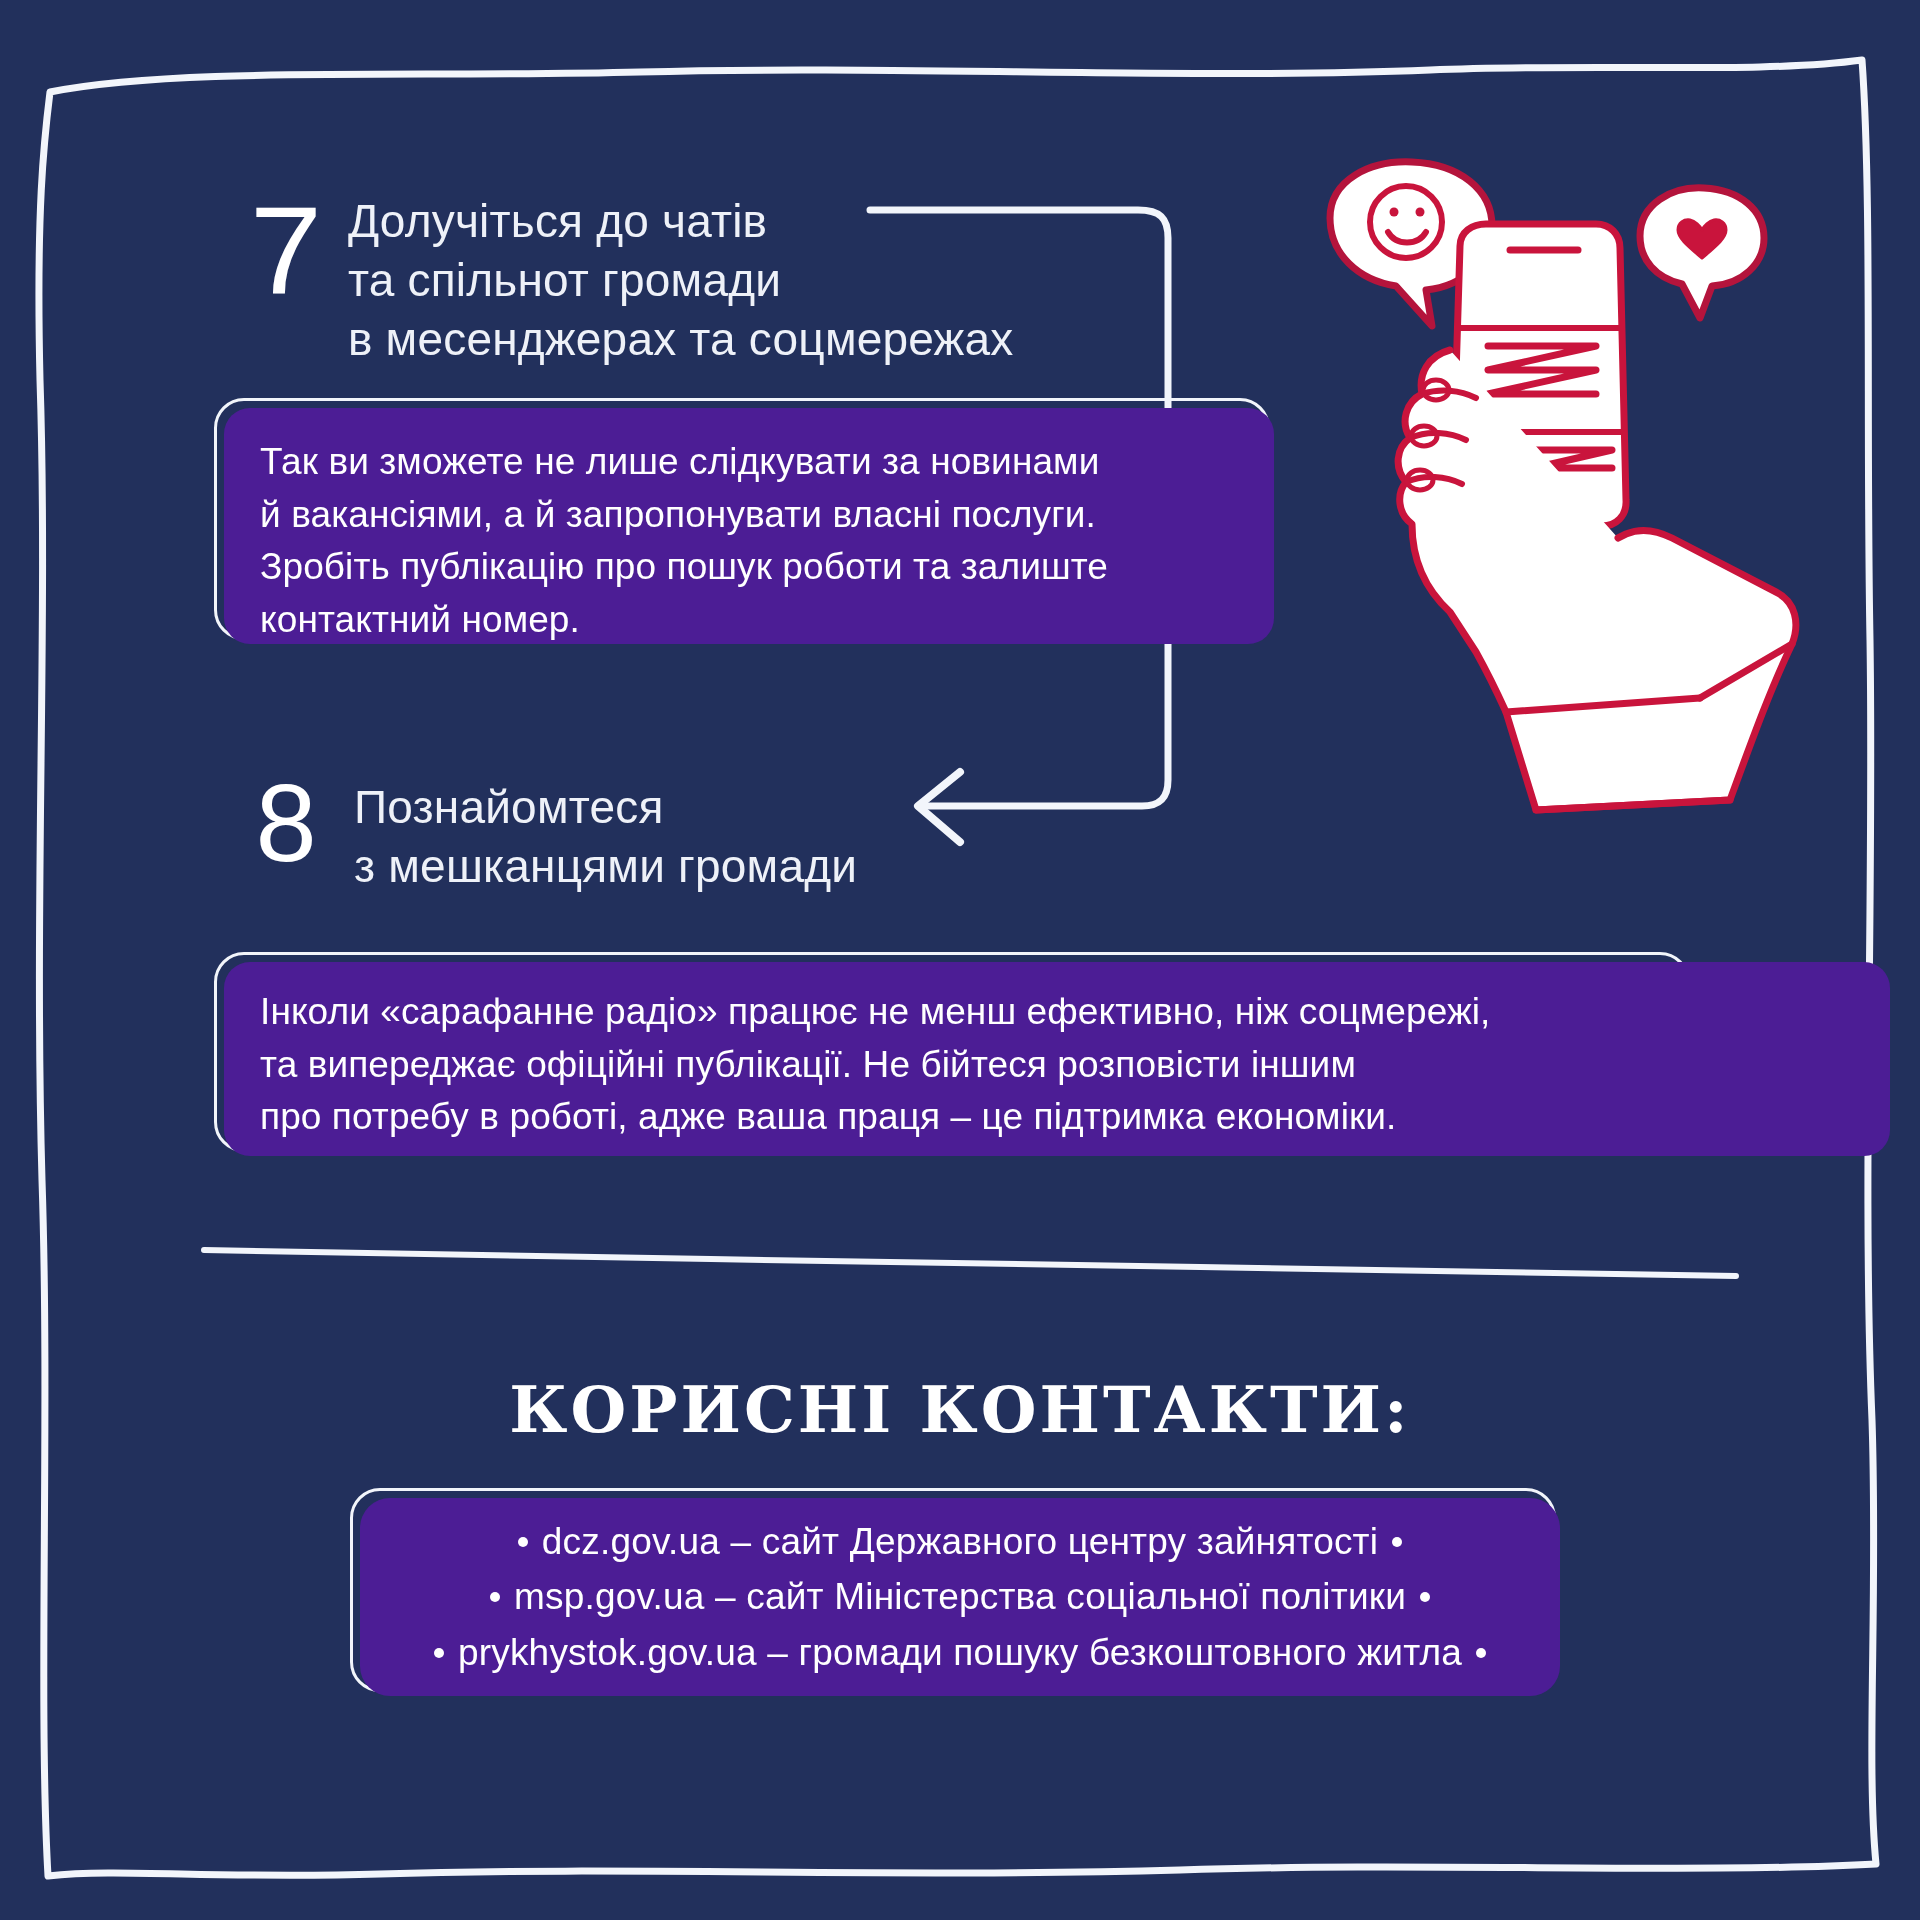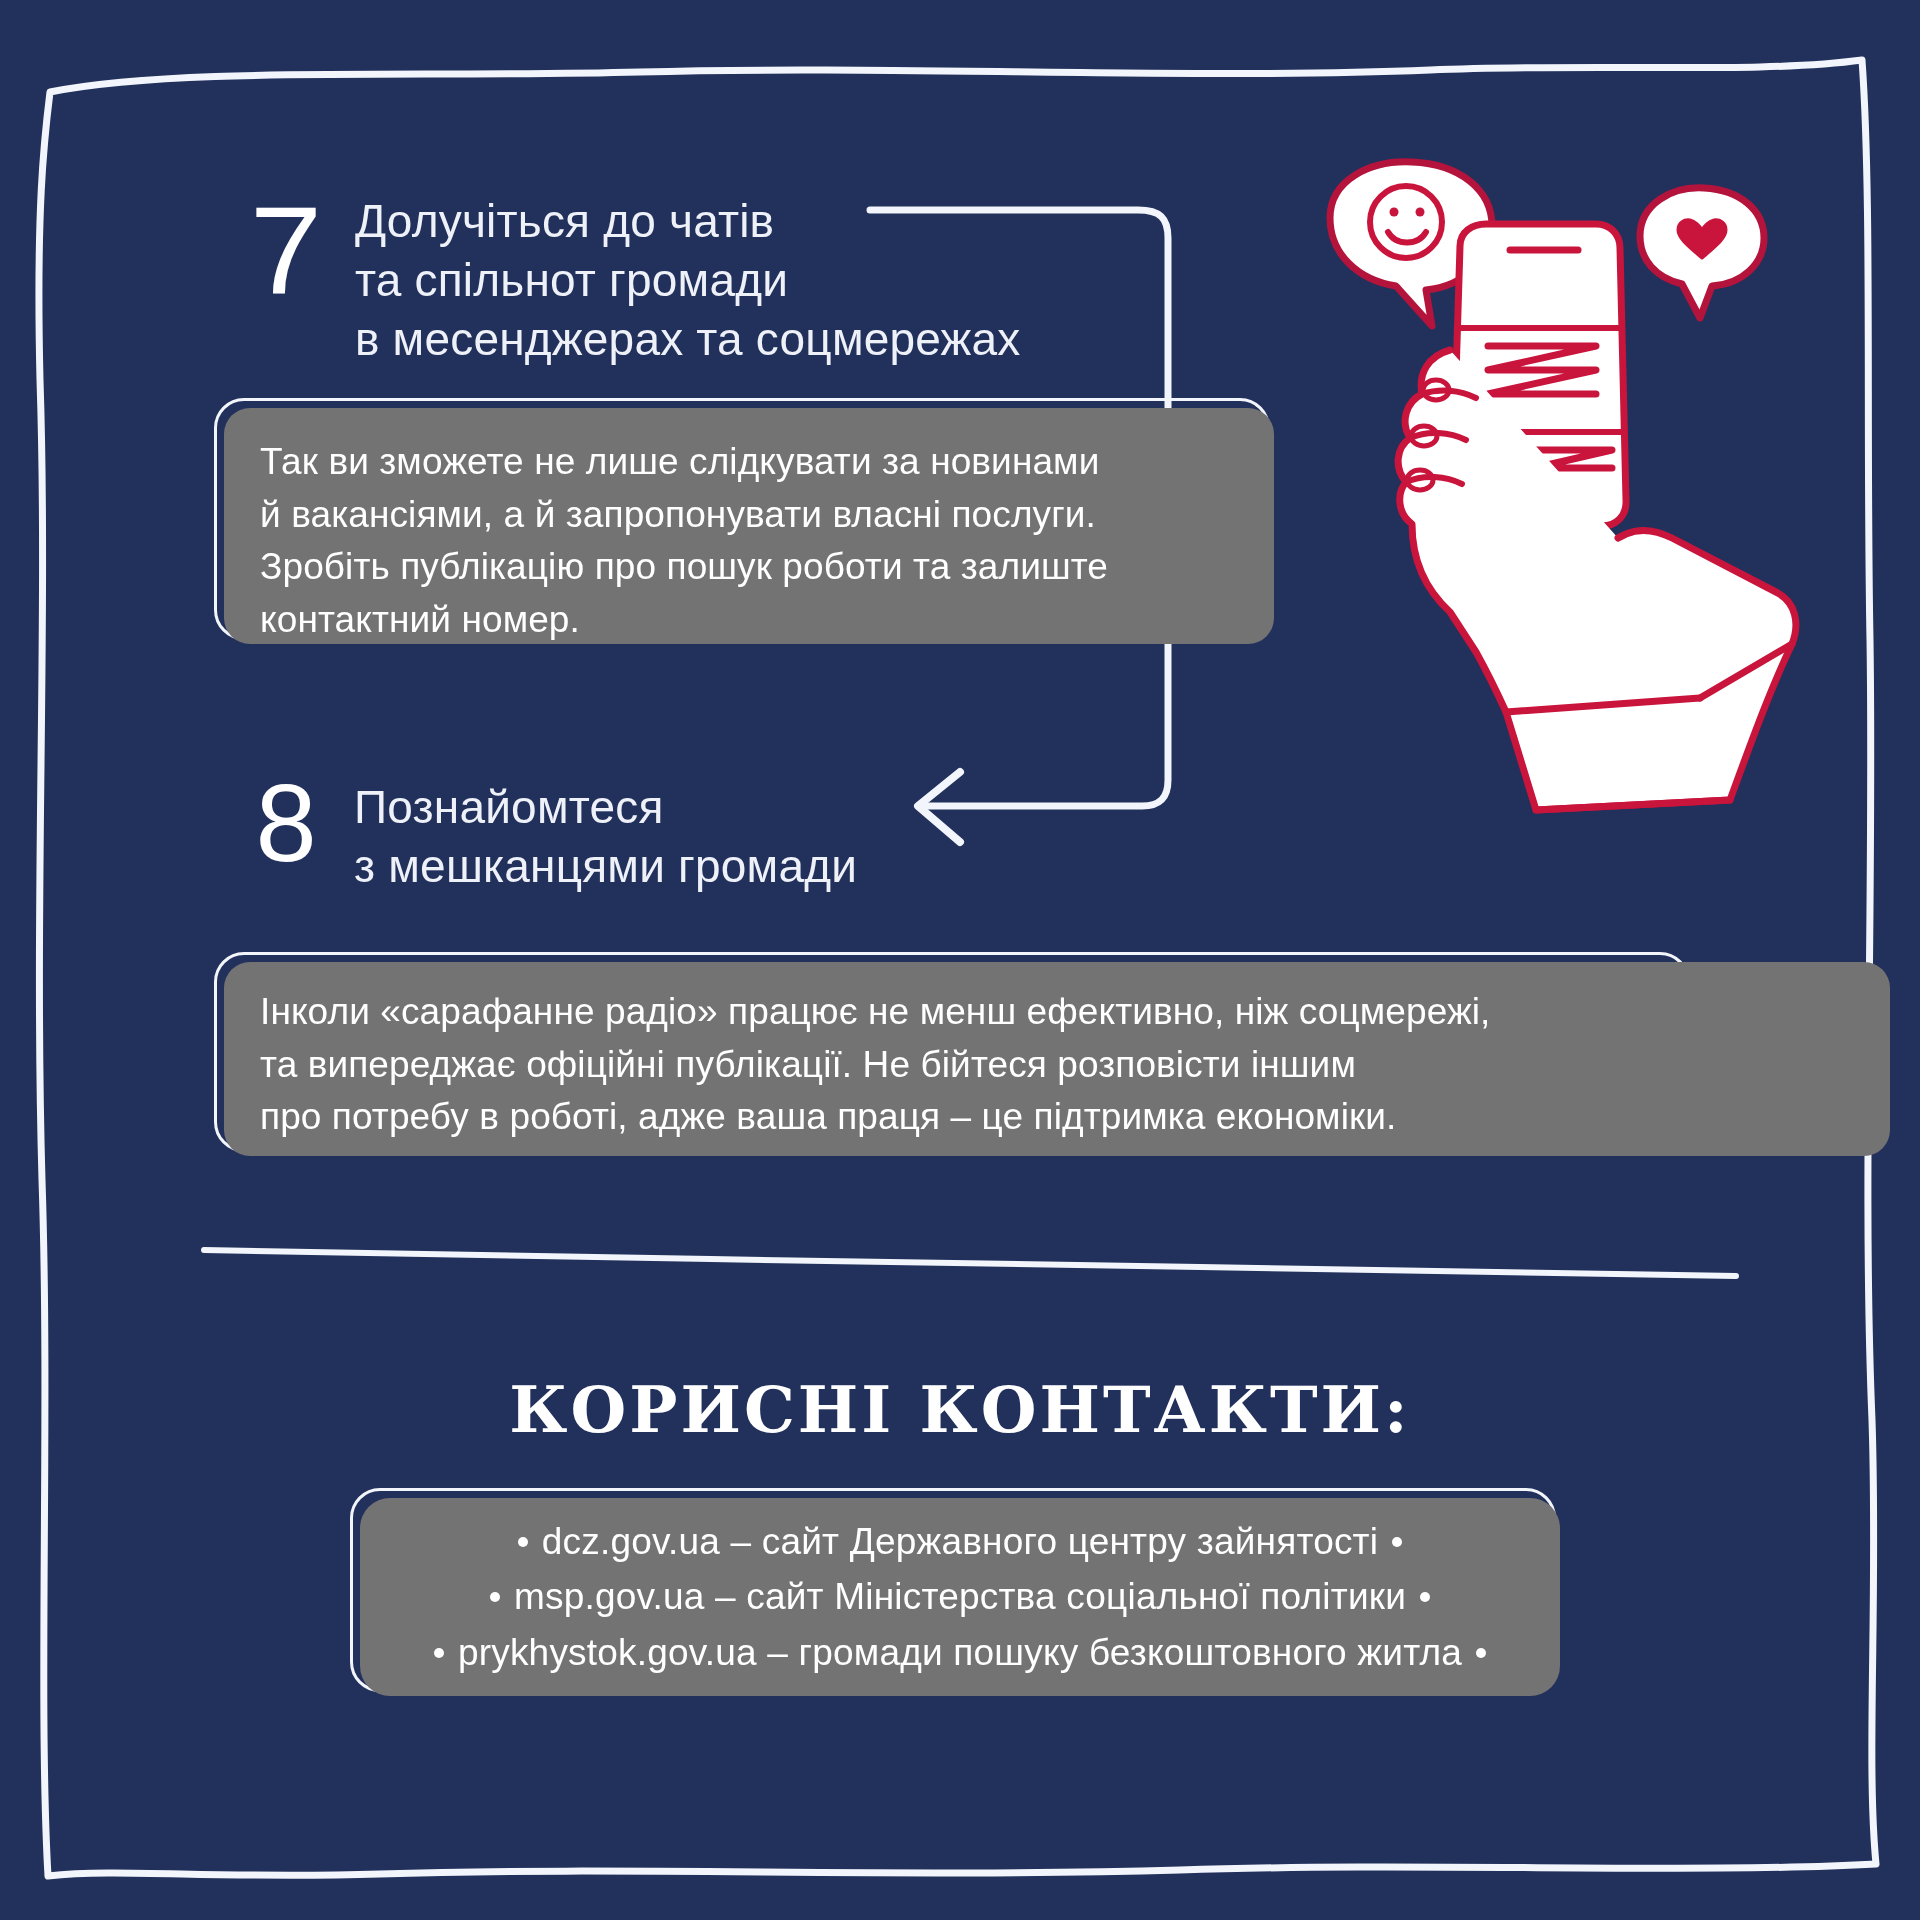--- a/index.html
+++ b/index.html
@@ -53,30 +53,30 @@
     white-space: pre-line;
     font-weight: 400;
   }
 
   #step7 { left: 240px; top: 186px; }
   #step7 .step-num {
     font-size: 124px;
     margin-top: 2px;
     transform: scaleX(1.05);
   }
-  #step7 .step-title { margin-left: 23px; margin-top: 6px; }
+  #step7 .step-title { margin-left: 16px; margin-top: 6px; }
 
   #step8 { left: 240px; top: 768px; }
   #step8 .step-num { font-size: 110px; margin-top: 0px; }
   #step8 .step-title { margin-left: 22px; margin-top: 10px; }
 
   
   .redbox {
     position: absolute;
-    background: #737373;
+    background: #4c1d95;
     border-radius: 26px;
     color: #ffffff;
     box-sizing: border-box;
   }
   .redbox .rb-text {
     font-size: 37px;
     line-height: 1.42;
     white-space: pre-line;
     letter-spacing: 0.1px;
   }

